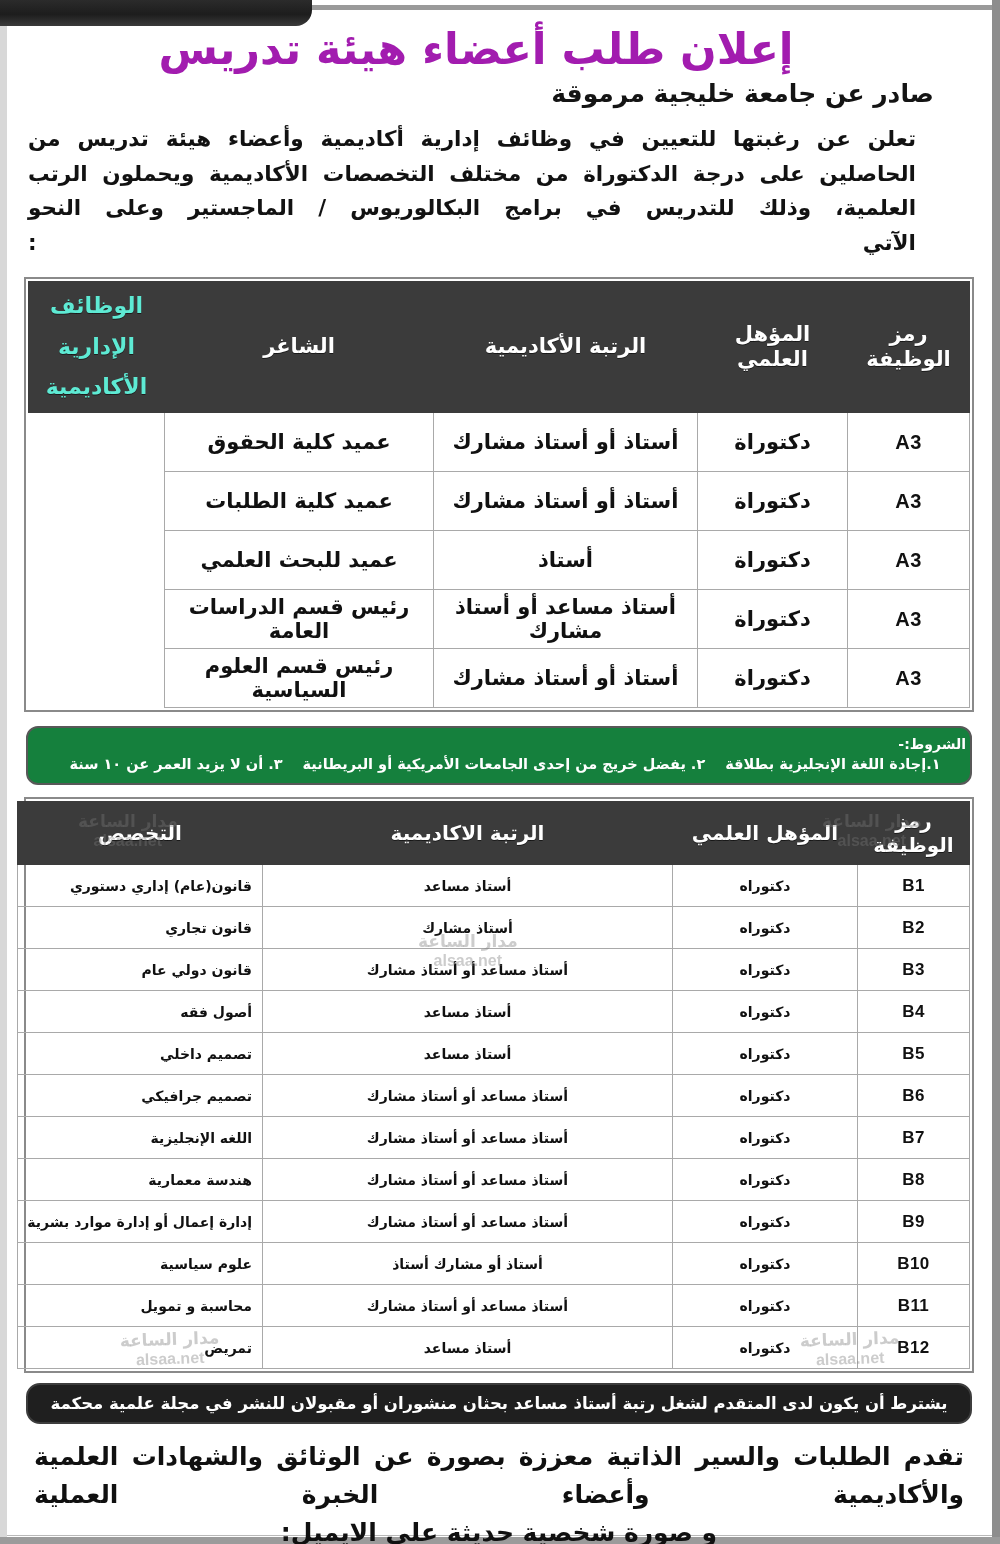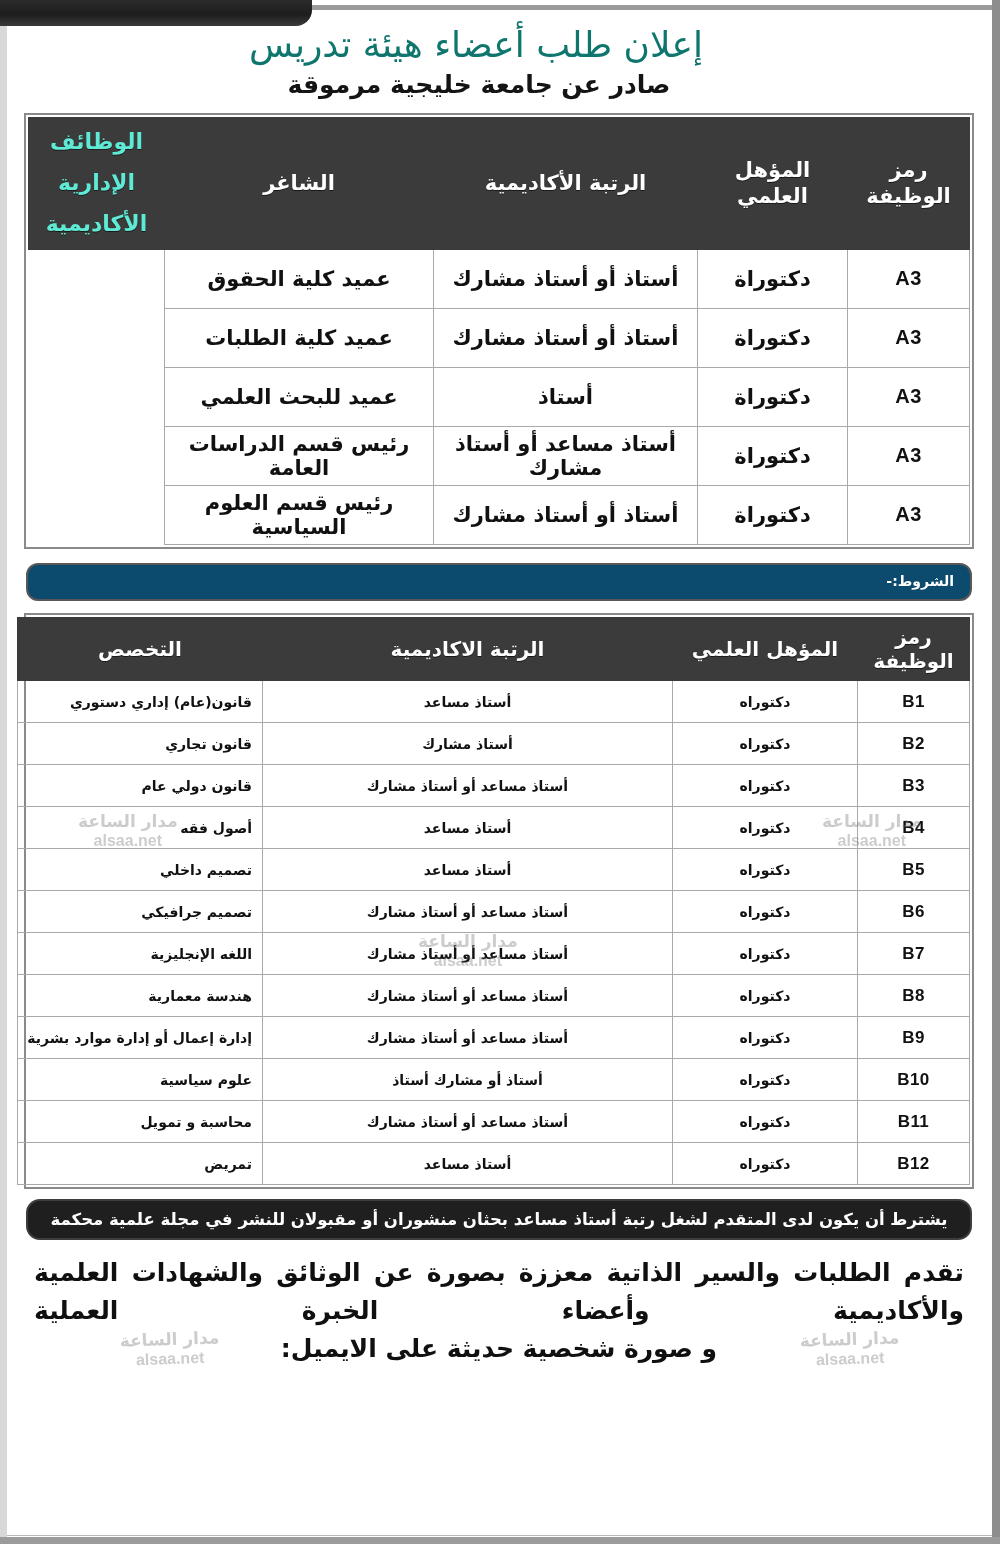--- a/index.html
+++ b/index.html
@@ -62,30 +62,29 @@
     position: absolute;
     left: 10px; top: 12px;
     width: 978px;
     box-sizing: border-box;
     padding: 0 14px;
   }
 
   
   .title-main {
     text-align: center;
-    font-size: 36px;
-    font-weight: normal;
-    color: #0f766e;
+    font-size: 43px;
+    font-weight: bold;
+    color: #a21caf;
     letter-spacing: -1px;
     margin: 12px 0 2px 0;
     line-height: 1.18;
     padding-right: 46px;
   }
   .title-sub {
-    text-align: center;
     font-size: 25px;
     font-weight: bold;
     color: #141414;
     margin: 4px 0 14px 0;
     padding-right: 40px;
   }
   .intro {
     font-size: 21.5px;
     font-weight: bold;
     color: #121212;
@@ -135,24 +134,24 @@
     color: #5eead4;
     font-size: 22px;
     font-weight: bold;
     line-height: 1.85;
     border: 1px solid #3b3b3b;
     text-shadow: 0 1px 0 rgba(0,0,0,.5);
   }
 
   
   .cond-bar {
-    background: #0c4a6e;
+    background: #15803d;
     color: #fff;
     border-radius: 12px;
-    padding: 7px 16px 9px 16px;
+    padding: 7px 4px 9px 16px;
     margin: 14px 2px 12px 2px;
     border: 2px solid #585858;
   }
   .cond-title {
     font-size: 14px;
     font-weight: bold;
     text-align: right;
     line-height: 1.35;
   }
   .cond-items {
@@ -223,20 +222,24 @@
   <div class="top-rule"></div>
   <div class="left-edge"></div>
   <div class="right-edge"></div>
   <div class="bottom-edge"></div>
 
   <div class="content">
 
     <h1 class="title-main">إعلان طلب أعضاء هيئة تدريس</h1>
     <h2 class="title-sub">صادر عن جامعة خليجية مرموقة</h2>
 
+    <p class="intro">
+      <span>تعلن عن رغبتها للتعيين في وظائف إدارية أكاديمية وأعضاء هيئة تدريس من الحاصلين على درجة الدكتوراة  من مختلف التخصصات الأكاديمية ويحملون الرتب العلمية، وذلك للتدريس في برامج البكالوريوس / الماجستير وعلى النحو</span>
+      <span class="last-line">الآتي :</span>
+    </p>
 
     <div class="tbl-wrap">
       <table class="t1">
         <colgroup>
           <col style="width:122px">
             <col style="width:150px">
             <col style="width:264px">
             <col style="width:var(--c)">
             <col style="width:136px">
         </colgroup>
@@ -279,20 +282,21 @@
               <td>دكتوراة</td>
               <td>أستاذ أو أستاذ مشارك</td>
               <td>رئيس قسم العلوم السياسية</td>
             </tr>
           </tbody>
       </table>
     </div>
 
     <div class="cond-bar">
       <div class="cond-title">الشروط:-</div>
+      <div class="cond-items" id="cond-items"><span>١.إجادة اللغة الإنجليزية بطلاقة</span><span>٢. يفضل خريج من إحدى الجامعات الأمريكية أو البريطانية</span><span>٣. أن لا يزيد العمر عن ١٠ سنة</span></div>
     </div>
 
     <div class="tbl-wrap">
       <table class="t2">
         <colgroup>
           <col style="width:112px">
             <col style="width:185px">
             <col style="width:410px">
             <col style="width:245px">
         </colgroup>

